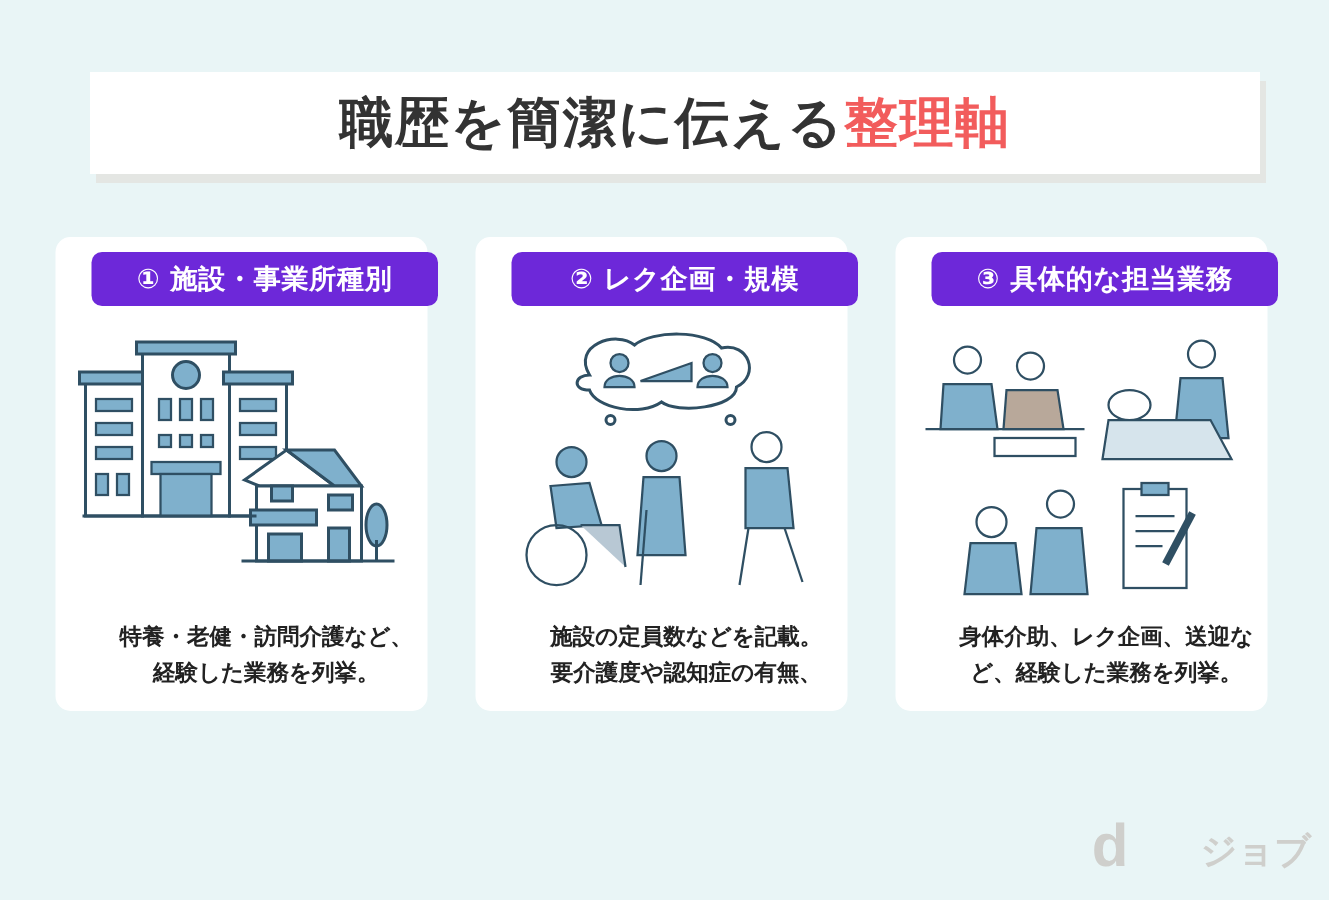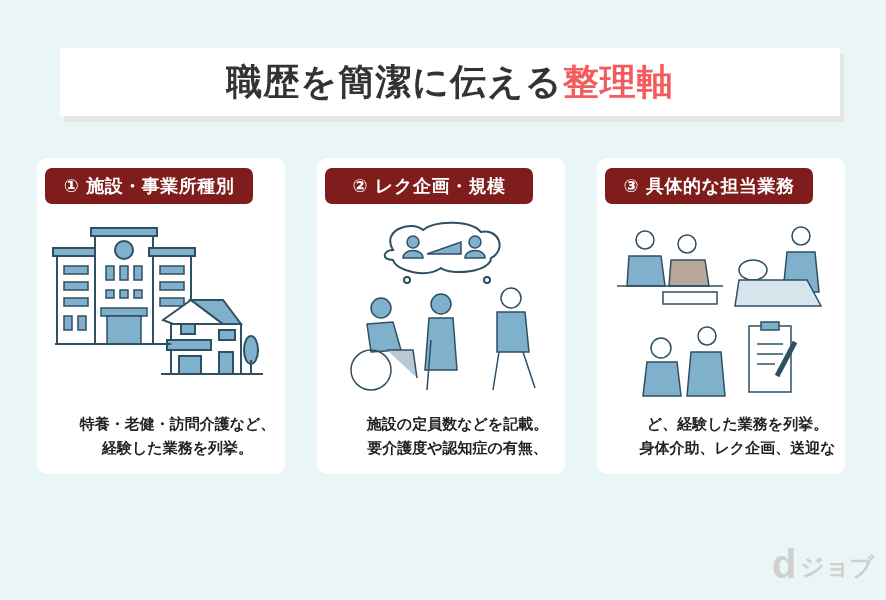--- a/index.html
+++ b/index.html
@@ -20,39 +20,39 @@
   }
   .title .accent { color: #f25c5c; }
   .card {
     position: absolute; top: 158px; width: 248px; height: 316px;
     background: #ffffff; border-radius: 10px;
   }
   .card.c1 { left: 37px; }
   .card.c2 { left: 317px; }
   .card.c3 { left: 597px; }
   .pill {
-    position: absolute; left: 8px; top: 10px; width: 208px; height: 36px;
-    background: #7f1d1d; border-radius: 7px;
+    position: absolute; left: 24px; top: 10px; width: 231px; height: 36px;
+    background: #6d28d9; border-radius: 7px;
     color: #ffffff; font-size: 18px; font-weight: bold;
     display: flex; align-items: center; justify-content: center;
     letter-spacing: 0.5px;
   }
   .illus { position: absolute; left: 14px; top: 62px; width: 220px; height: 180px; }
   .desc {
     position: absolute; left: 0; right: 0; top: 254px;
     text-align: center; font-size: 15px; font-weight: bold; color: #222222;
     line-height: 24px;
     margin-left: 33px;
   }
   .logo {
     position: absolute; right: 12px; bottom: 18px;
     display: flex; align-items: flex-end; color: #cfcfcc;
   }
   .logo .d { font-size: 40px; font-weight: bold; line-height: 36px; margin-right: 4px; font-family: "Liberation Sans", sans-serif; }
-  .logo .job { font-size: 24px; font-weight: bold; line-height: 30px; }
+  .logo .job { font-size: 24px; font-weight: bold; line-height: 30px; margin-left: 44px; }
 </style>
 </head>
 <body>
 
 <div class="title-box">
   <div class="title">
     <span>職歴を簡潔に伝える</span><span class="accent">整理軸</span>
   </div>
 </div>
 
@@ -159,21 +159,21 @@
       <path d="M80,132 L110,132 L114,176 L76,176 Z"></path>
       <rect x="138" y="106" width="42" height="66" fill="#ffffff"></rect>
       <rect x="150" y="102" width="18" height="8"></rect>
       <line x1="146" y1="124" x2="172" y2="124"></line>
         <line x1="146" y1="134" x2="172" y2="134"></line>
         <line x1="146" y1="144" x2="164" y2="144"></line>
       <line x1="184" y1="122" x2="166" y2="156" stroke-width="5"></line>
     </g>
   </svg>
   <div class="desc">
+    <div>身体介助、レク企画、送迎な</div>
     <div>ど、経験した業務を列挙。</div>
-    <div>身体介助、レク企画、送迎な</div>
   </div>
 </div>
 
 <div class="logo">
   <span class="d">d</span>
   <span class="job">ジョブ</span>
 </div>
 
 </body></html>

